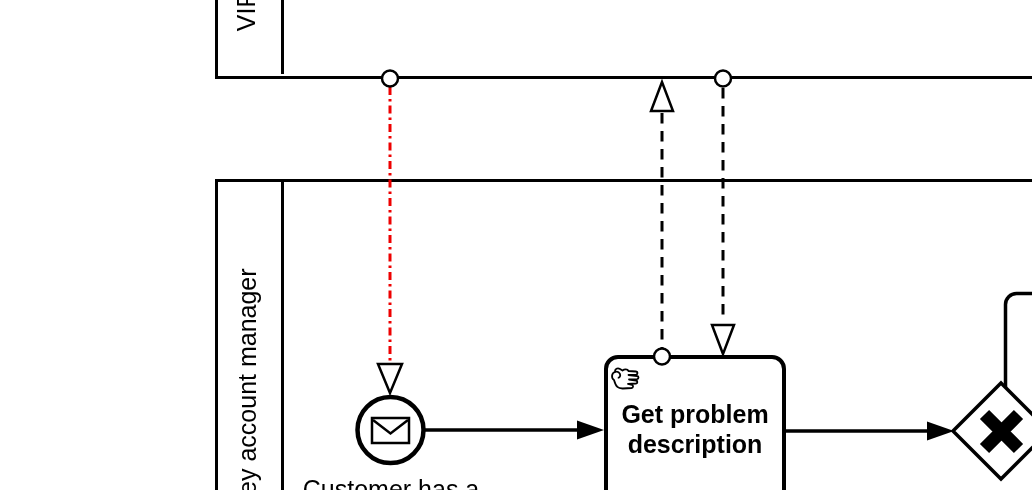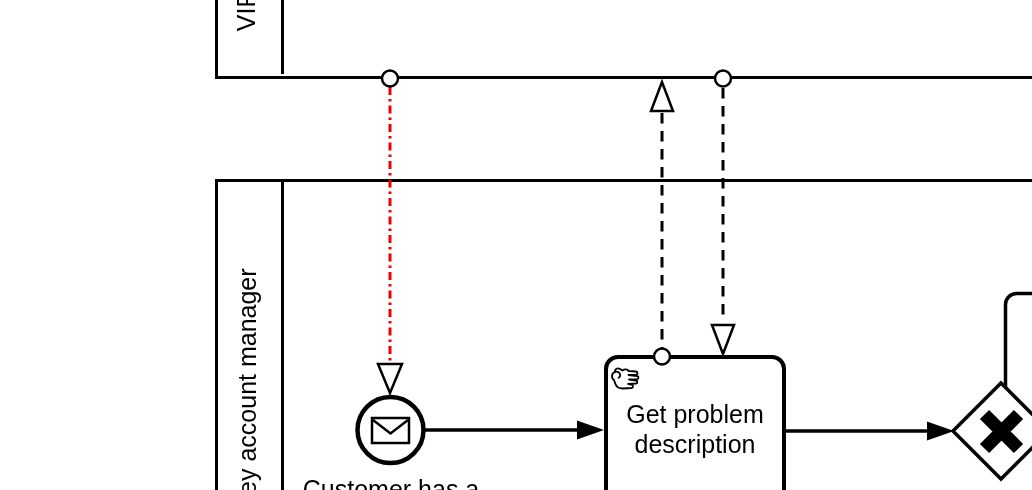--- a/index.html
+++ b/index.html
@@ -32,21 +32,21 @@
 
   <div class="pool" style="left:215px;top:-84px;width:1200px;height:157px;"></div>
   <div class="pool-divider" style="left:281px;top:-84px;height:158px;"></div>
   <div class="rot-label" style="left:224px;top:-4px;width:44px;height:30px;">VIP</div>
 
   <div class="pool" style="left:215px;top:179px;width:1200px;height:420px;"></div>
   <div class="pool-divider" style="left:281px;top:182px;height:320px;"></div>
   <div class="rot-label" style="left:122px;top:375px;width:250px;height:30px;">Key account manager</div>
 
   <div class="task" style="left:604px;top:355px;width:182px;height:152px;">
-    <div class="task-label" style="margin:40px 0 0 0;">Get problem description</div>
+    <div class="task-label" style="margin:40px 0 0 0;font-weight:bold;">Get problem description</div>
   </div>
 
   <div class="node-label" style="left:281px;top:474px;width:220px;">Customer has a problem</div>
 
   <svg id="connector-layer" width="1032" height="490" viewBox="0 0 1032 490">
 
     <rect x="1005.5" y="293.5" width="320" height="128" rx="11" fill="#ffffff" stroke="#000000" stroke-width="3.5"></rect>
 
     <line x1="390" y1="87" x2="390" y2="361" stroke="#ee0000" stroke-width="3" stroke-dasharray="8 4 2.5 4"></line>
     <polygon points="390,393 378,364 402,364" fill="#ffffff" stroke="#000000" stroke-width="2.5"></polygon>

